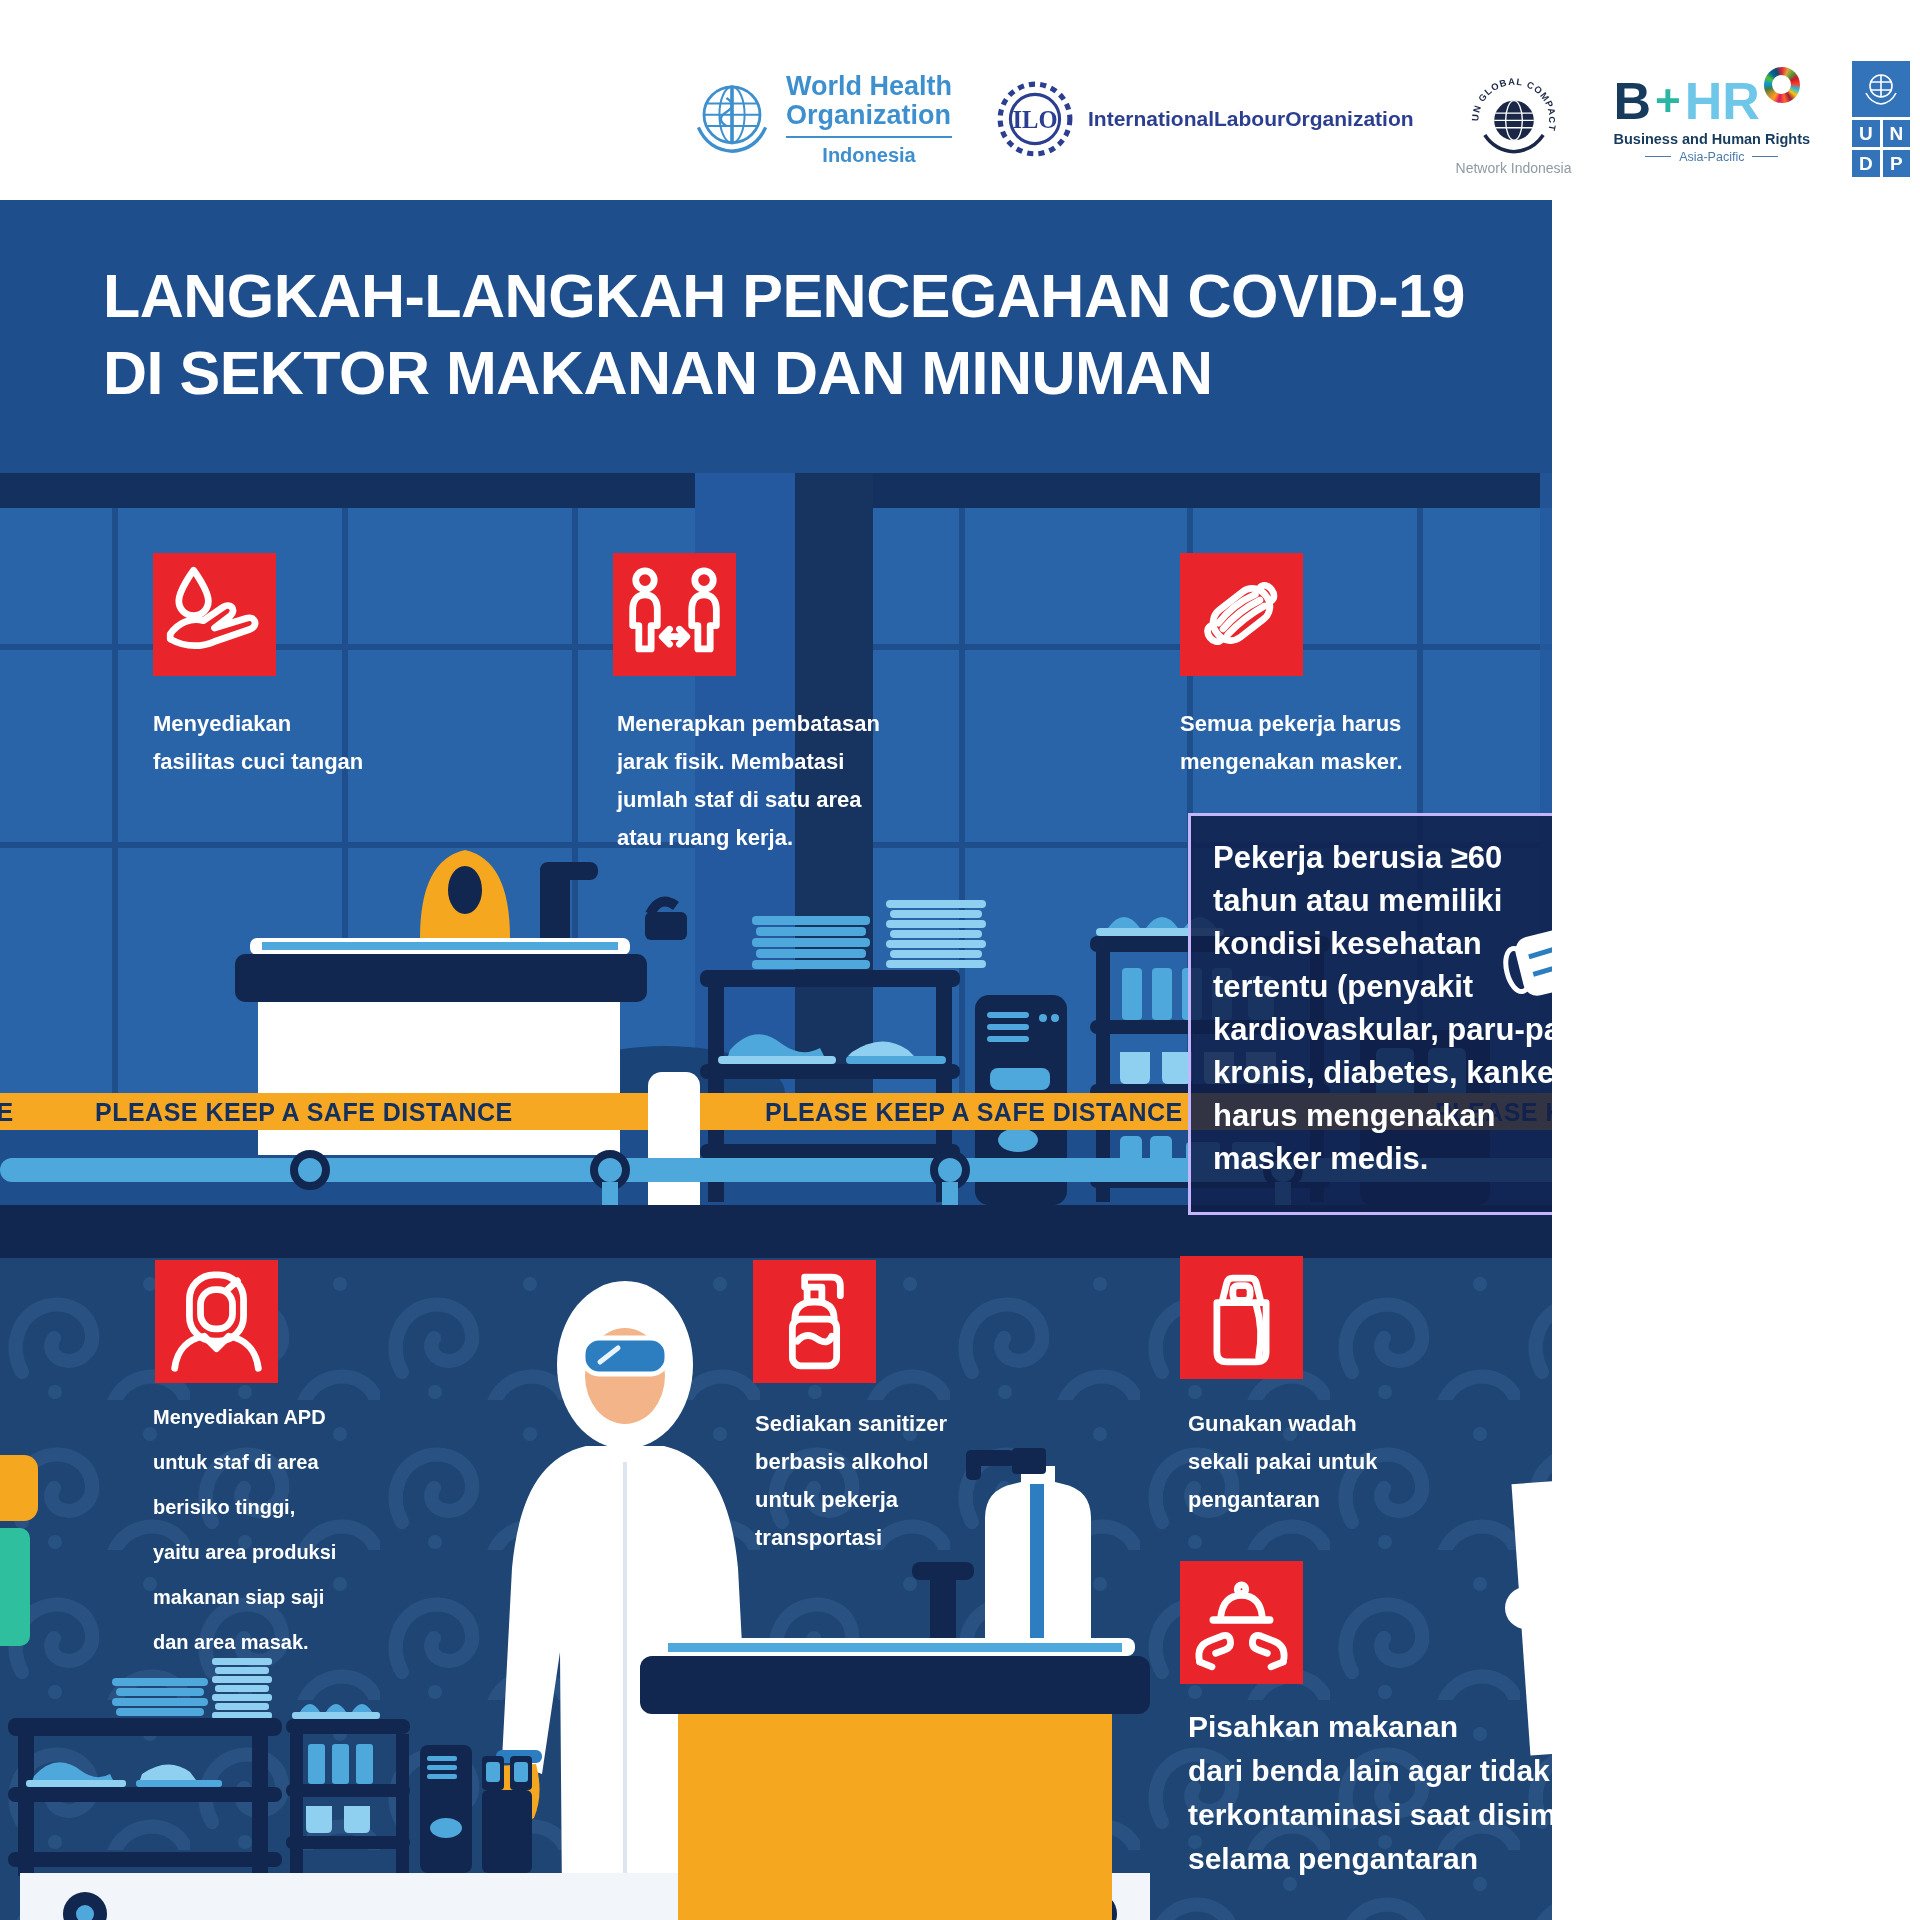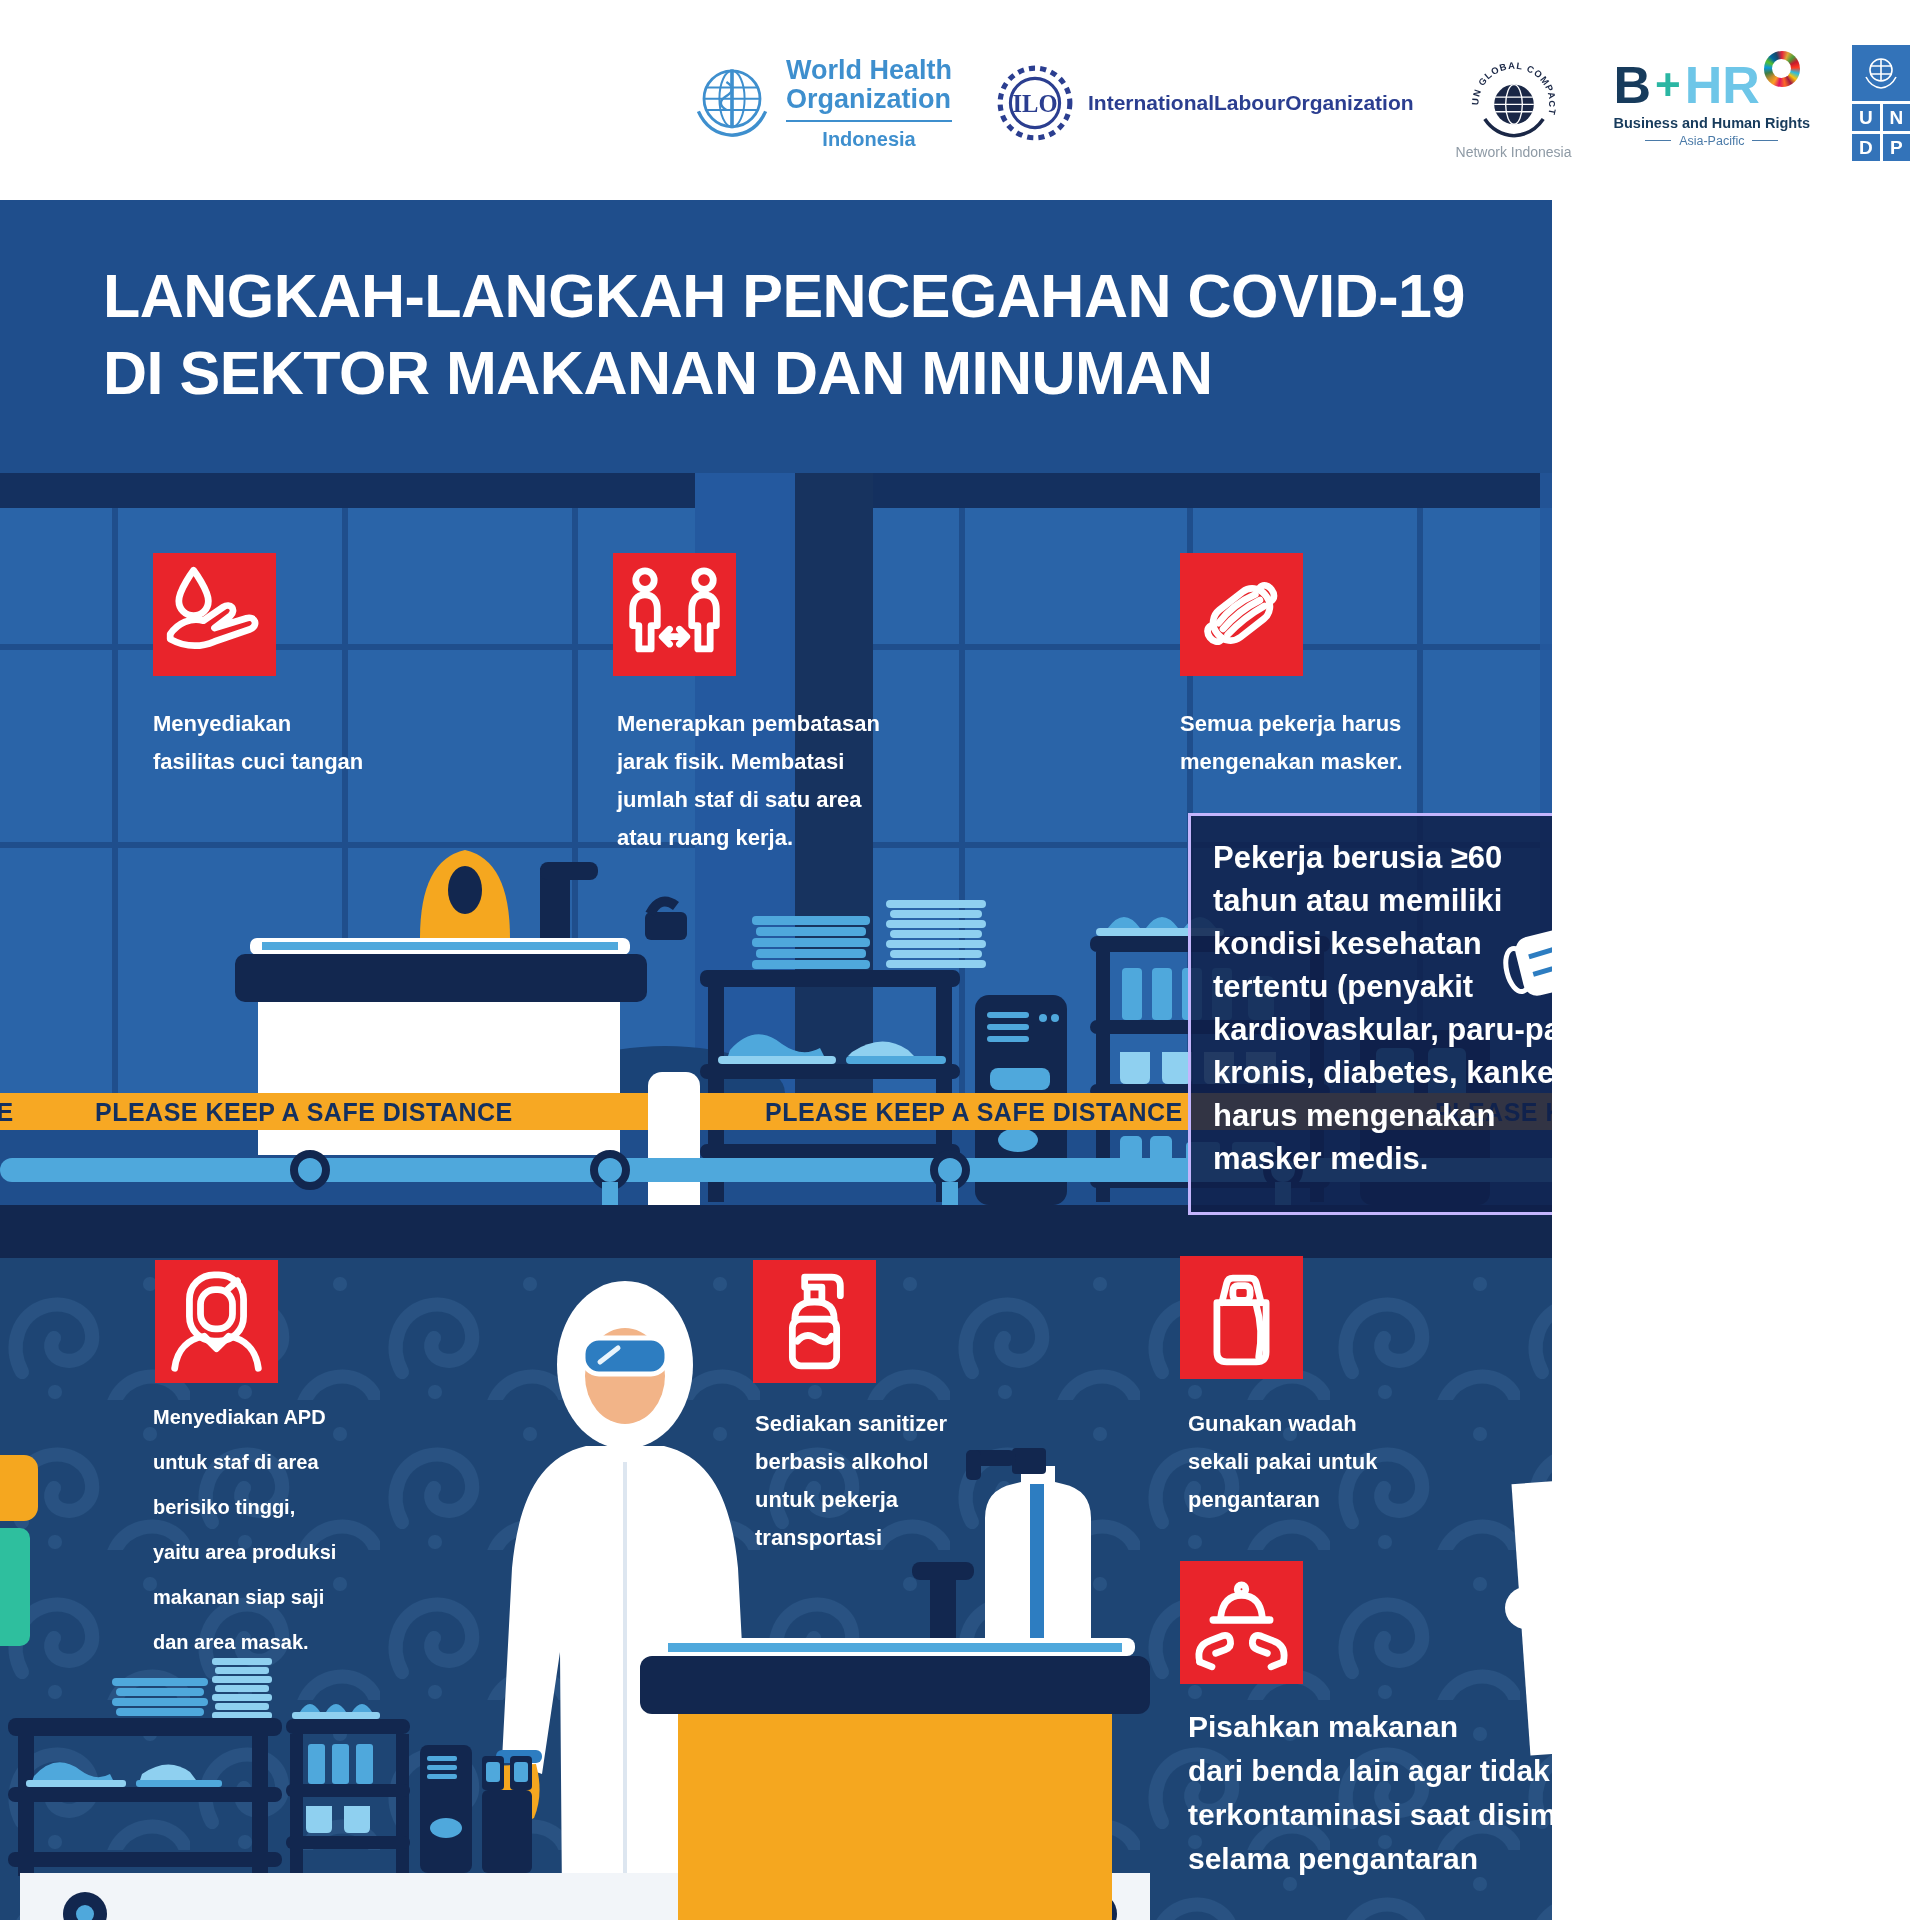--- a/index.html
+++ b/index.html
@@ -1,20 +1,20 @@
 <!DOCTYPE html>
 <html style="--c-bg: #1F4E8C; --c-beam: #14305F; --c-navy: #12274F; --c-window: #2A64A8; --c-window-hi: #2E6CB0; --c-col-med: #24599F; --c-col-dark: #17335F; --c-red: #E9242B; --c-yellow: #F7A823; --c-tape-text: #14305F; --c-lblue: #4FA8DC; --c-pblue: #8FD0F0; --c-floor: #1E4574; --c-motif: #2B5787; --c-teal: #2EBF9E; --c-teal2: #3DC39E; --c-skin: #F2B488; --c-skin2: #F6C291; --c-hair: #16284F; --c-green: #2E9E63; --c-green2: #79CE9B; --c-batik: #BFE0CC; --c-batik-motif: #86CBAE; --c-orange: #F5A71F; --c-goggle: #2D7DC1; --c-note-bg: rgba(15,32,74,0.85); --c-conveyor: #F2F5F9; --c-shoe: #0E1630; --c-who: #3E8FCE; --c-ilo: #2B3E90; --c-ungc: #1A2746; --c-bhr-navy: #173B5C; --c-bhr-teal: #2BB6A3; --c-bhr-blue: #6EC6E8; --c-undp: #3373B9; --c-gray: #8E9AA5;"><head>
 <meta charset="utf-8">
 <style>
   html,body{margin:0;padding:0;background:#fff;}
   .poster{position:relative;width:1920px;height:1920px;overflow:hidden;
           font-family:"Liberation Sans","DejaVu Sans",sans-serif;}
   
   .header{position:absolute;top:0;left:0;width:1920px;height:200px;background:#fff;}
-  .logos{position:absolute;left:690px;top:38px;height:130px;display:flex;align-items:center;gap:42px;}
+  .logos{position:absolute;left:690px;top:54px;height:130px;display:flex;align-items:center;gap:42px;}
   .logo{display:flex;align-items:center;gap:12px;}
   .who-text{display:flex;flex-direction:column;}
   .who-line{font-weight:bold;font-size:27px;line-height:29px;color:var(--c-who);}
   .who-underline{margin-top:6px;width:100%;height:2px;background:var(--c-who);}
   .who-country{margin-top:6px;font-weight:bold;font-size:20px;color:var(--c-who);text-align:center;}
   .ilo-text{display:flex;flex-direction:row;}
   .ilo-line{font-weight:bold;font-size:21px;line-height:24px;color:var(--c-ilo);}
   .ungc{display:flex;flex-direction:column;align-items:center;}
   .ungc-sub{font-size:14px;color:var(--c-gray);margin-top:2px;}
   .bhr{display:flex;flex-direction:column;align-items:flex-start;}

